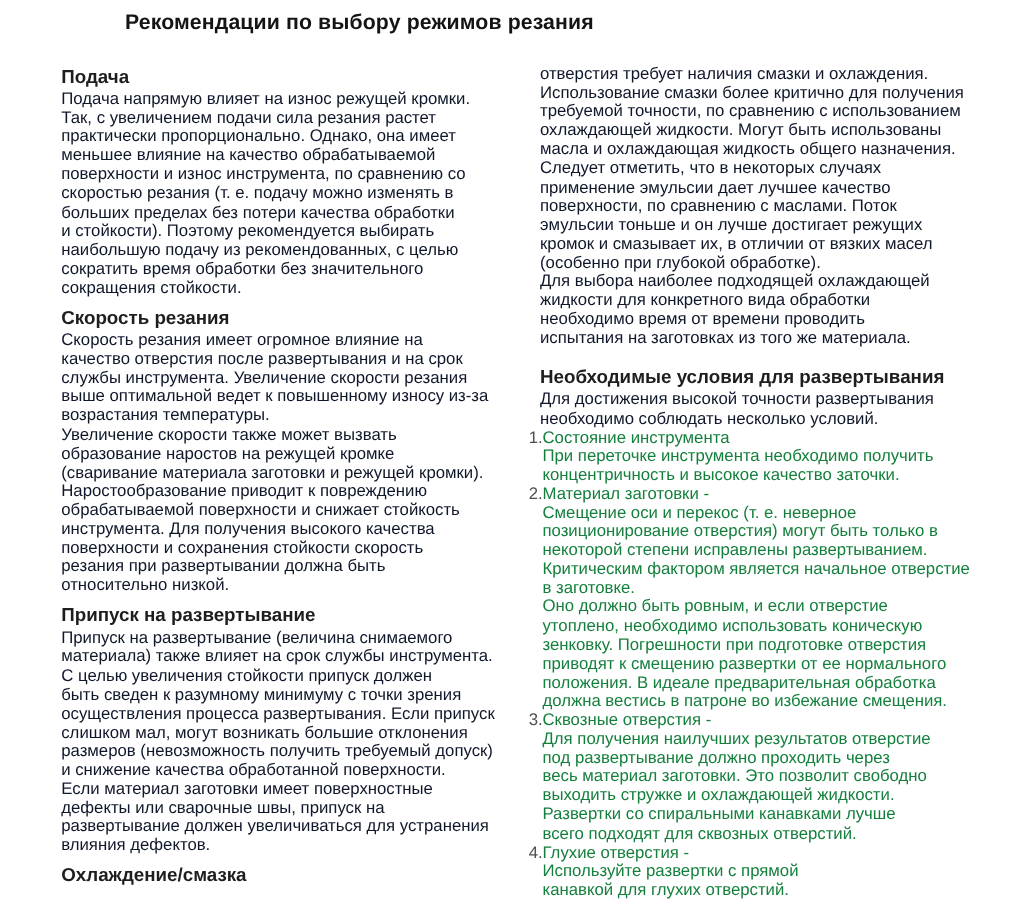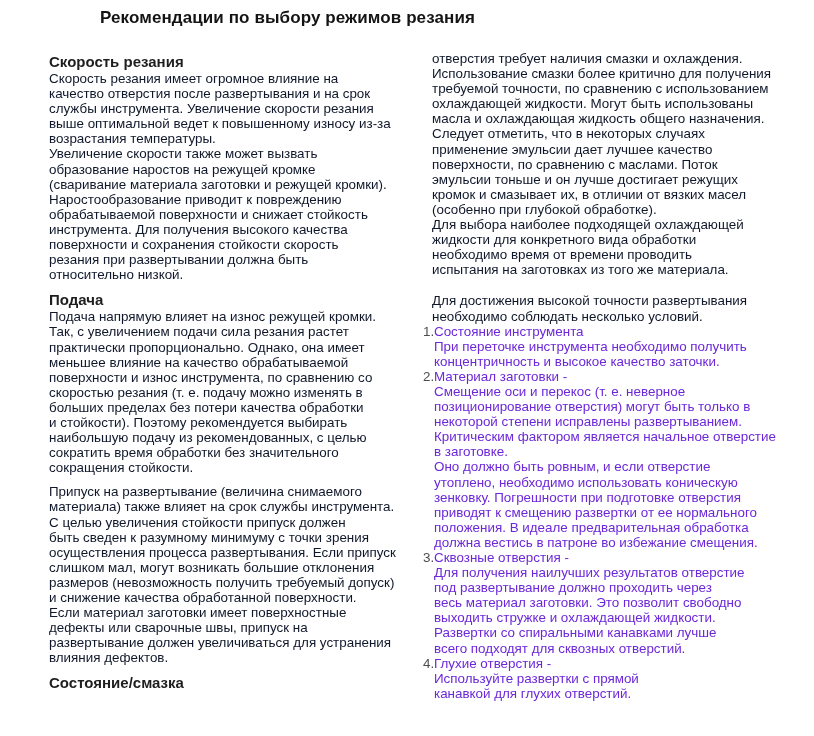--- a/index.html
+++ b/index.html
@@ -69,84 +69,85 @@
   .cond-num {
     flex: 0 0 11px;
     width: 11px;
     font-size: 13.4px;
     color: #4e4e4e;
     line-height: 15.1px;
     white-space: pre;
   }
   .cond-text {
     font-size: 13.4px;
-    color: #6d28d9;
+    color: #15803d;
     line-height: 15.1px;
     white-space: pre;
   }
 </style>
 </head>
 <body>
 
 <div class="page">
 
   <div class="page-title">Рекомендации по выбору режимов резания</div>
 
   <div class="col col-left">
+
+    <div>
+      <div class="sec-heading">Подача</div>
+      <div class="body-text">Подача напрямую влияет на износ режущей кромки.
+Так, с увеличением подачи сила резания растет
+практически пропорционально. Однако, она имеет
+меньшее влияние на качество обрабатываемой
+поверхности и износ инструмента, по сравнению со
+скоростью резания (т. е. подачу можно изменять в
+больших пределах без потери качества обработки
+и стойкости). Поэтому рекомендуется выбирать
+наибольшую подачу из рекомендованных, с целью
+сократить время обработки без значительного
+сокращения стойкости.</div>
+    </div>
 
     <div>
       <div class="sec-heading">Скорость резания</div>
       <div class="body-text">Скорость резания имеет огромное влияние на
 качество отверстия после развертывания и на срок
 службы инструмента. Увеличение скорости резания
 выше оптимальной ведет к повышенному износу из-за
 возрастания температуры.
 Увеличение скорости также может вызвать
 образование наростов на режущей кромке
 (сваривание материала заготовки и режущей кромки).
 Наростообразование приводит к повреждению
 обрабатываемой поверхности и снижает стойкость
 инструмента. Для получения высокого качества
 поверхности и сохранения стойкости скорость
 резания при развертывании должна быть
 относительно низкой.</div>
     </div>
 
     <div>
-      <div class="sec-heading">Подача</div>
-      <div class="body-text">Подача напрямую влияет на износ режущей кромки.
-Так, с увеличением подачи сила резания растет
-практически пропорционально. Однако, она имеет
-меньшее влияние на качество обрабатываемой
-поверхности и износ инструмента, по сравнению со
-скоростью резания (т. е. подачу можно изменять в
-больших пределах без потери качества обработки
-и стойкости). Поэтому рекомендуется выбирать
-наибольшую подачу из рекомендованных, с целью
-сократить время обработки без значительного
-сокращения стойкости.</div>
-    </div>
-
-    <div>
+      <div class="sec-heading">Припуск на развертывание</div>
       <div class="body-text">Припуск на развертывание (величина снимаемого
 материала) также влияет на срок службы инструмента.
 С целью увеличения стойкости припуск должен
 быть сведен к разумному минимуму с точки зрения
 осуществления процесса развертывания. Если припуск
 слишком мал, могут возникать большие отклонения
 размеров (невозможность получить требуемый допуск)
 и снижение качества обработанной поверхности.
 Если материал заготовки имеет поверхностные
 дефекты или сварочные швы, припуск на
 развертывание должен увеличиваться для устранения
 влияния дефектов.</div>
     </div>
 
     <div>
-      <div class="sec-heading">Состояние/смазка</div>
+      <div class="sec-heading">Охлаждение/смазка</div>
     </div>
 
   </div>
 
   <div class="col col-right">
 
     <div class="body-text pad continuation">отверстия требует наличия смазки и охлаждения.
 Использование смазки более критично для получения
 требуемой точности, по сравнению с использованием
 охлаждающей жидкости. Могут быть использованы
@@ -156,20 +157,21 @@
 поверхности, по сравнению с маслами. Поток
 эмульсии тоньше и он лучше достигает режущих
 кромок и смазывает их, в отличии от вязких масел
 (особенно при глубокой обработке).
 Для выбора наиболее подходящей охлаждающей
 жидкости для конкретного вида обработки
 необходимо время от времени проводить
 испытания на заготовках из того же материала.</div>
 
     <div>
+      <div class="sec-heading pad">Необходимые условия для развертывания</div>
       <div class="body-text pad intro">Для достижения высокой точности развертывания
 необходимо соблюдать несколько условий.</div>
 
       <div class="cond-item">
         <div class="cond-num">1.</div>
         <div class="cond-text">Состояние инструмента
 При переточке инструмента необходимо получить
 концентричность и высокое качество заточки.</div>
       </div>
 

